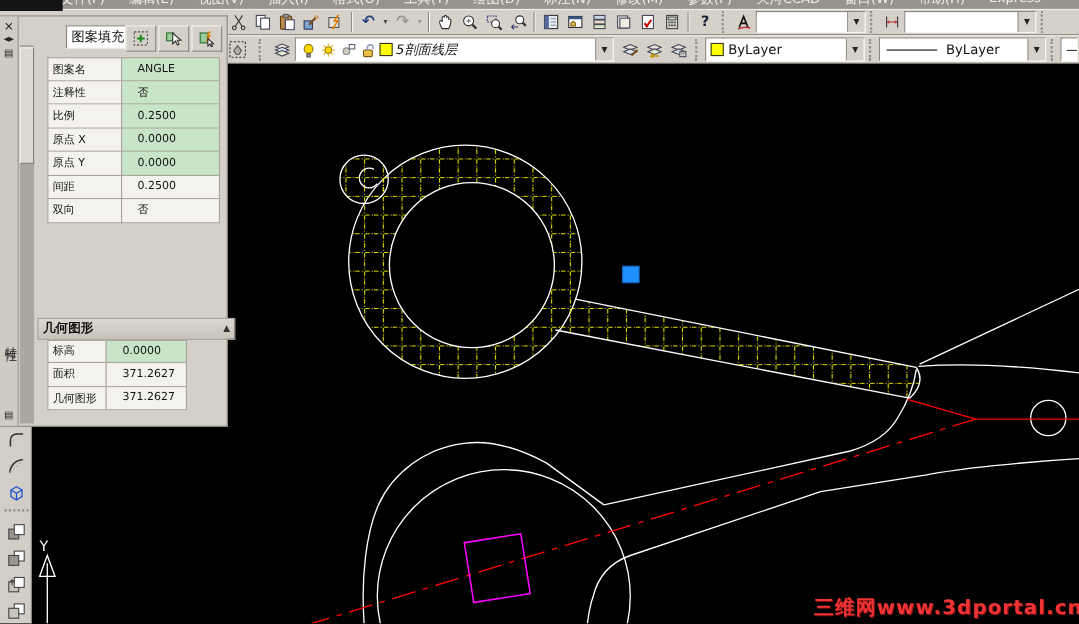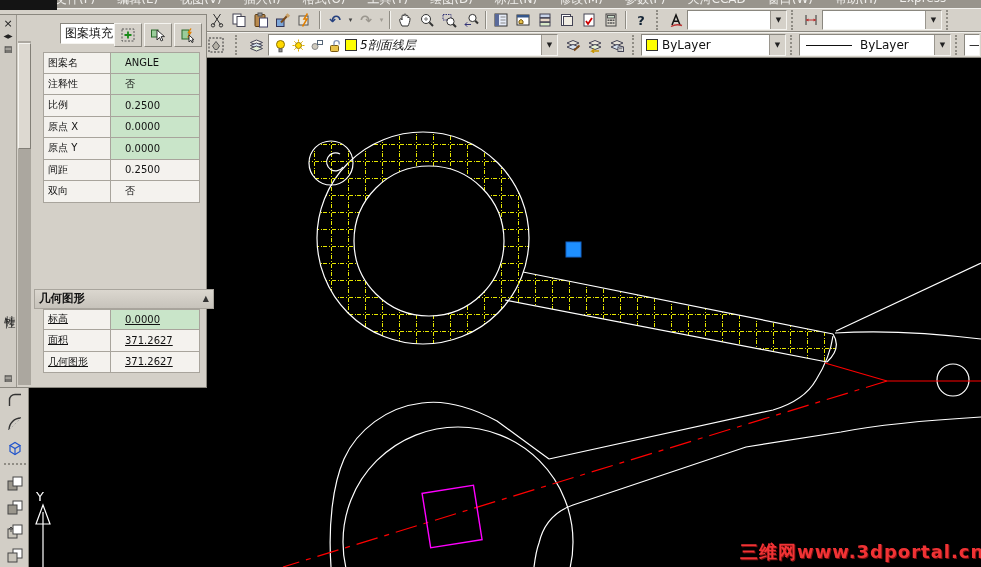--- a/index.html
+++ b/index.html
@@ -75,21 +75,21 @@
   .pcell{box-sizing:border-box;border:1px solid #a8a49c;border-top:none;display:flex;align-items:center;
          padding-left:4px;font-size:10px;overflow:hidden;white-space:nowrap;}
   .prow:first-child .pcell{border-top:1px solid #a8a49c;}
   .plabel{width:67px;background:#f4f2ee;border-right:none;}
   .pval{width:90px;background:#f4f2ee;padding-left:14px;}
   .pval.green{background:#c9e5c9;}
   .psection{position:absolute;left:34px;top:273.5px;width:180px;height:20px;background:linear-gradient(#dbd7cf,#c7c3bb);
             border:1px solid #a8a49c;box-sizing:border-box;display:flex;align-items:center;
             font-weight:bold;font-size:11.5px;padding:0 4px;}
   .psection .col{margin-left:auto;font-size:8px;color:#333;}
-  .grid2{position:absolute;left:43px;top:293.5px;width:157px;text-decoration:underline;}
+  .grid2{position:absolute;left:43px;top:293.5px;width:127px;}
 </style>
 </head>
 <body>
 
 <div id="app">
 
   <div class="menubar">
     <div class="mrow">
       <span>文件(F)</span>
       <span>编辑(E)</span>

